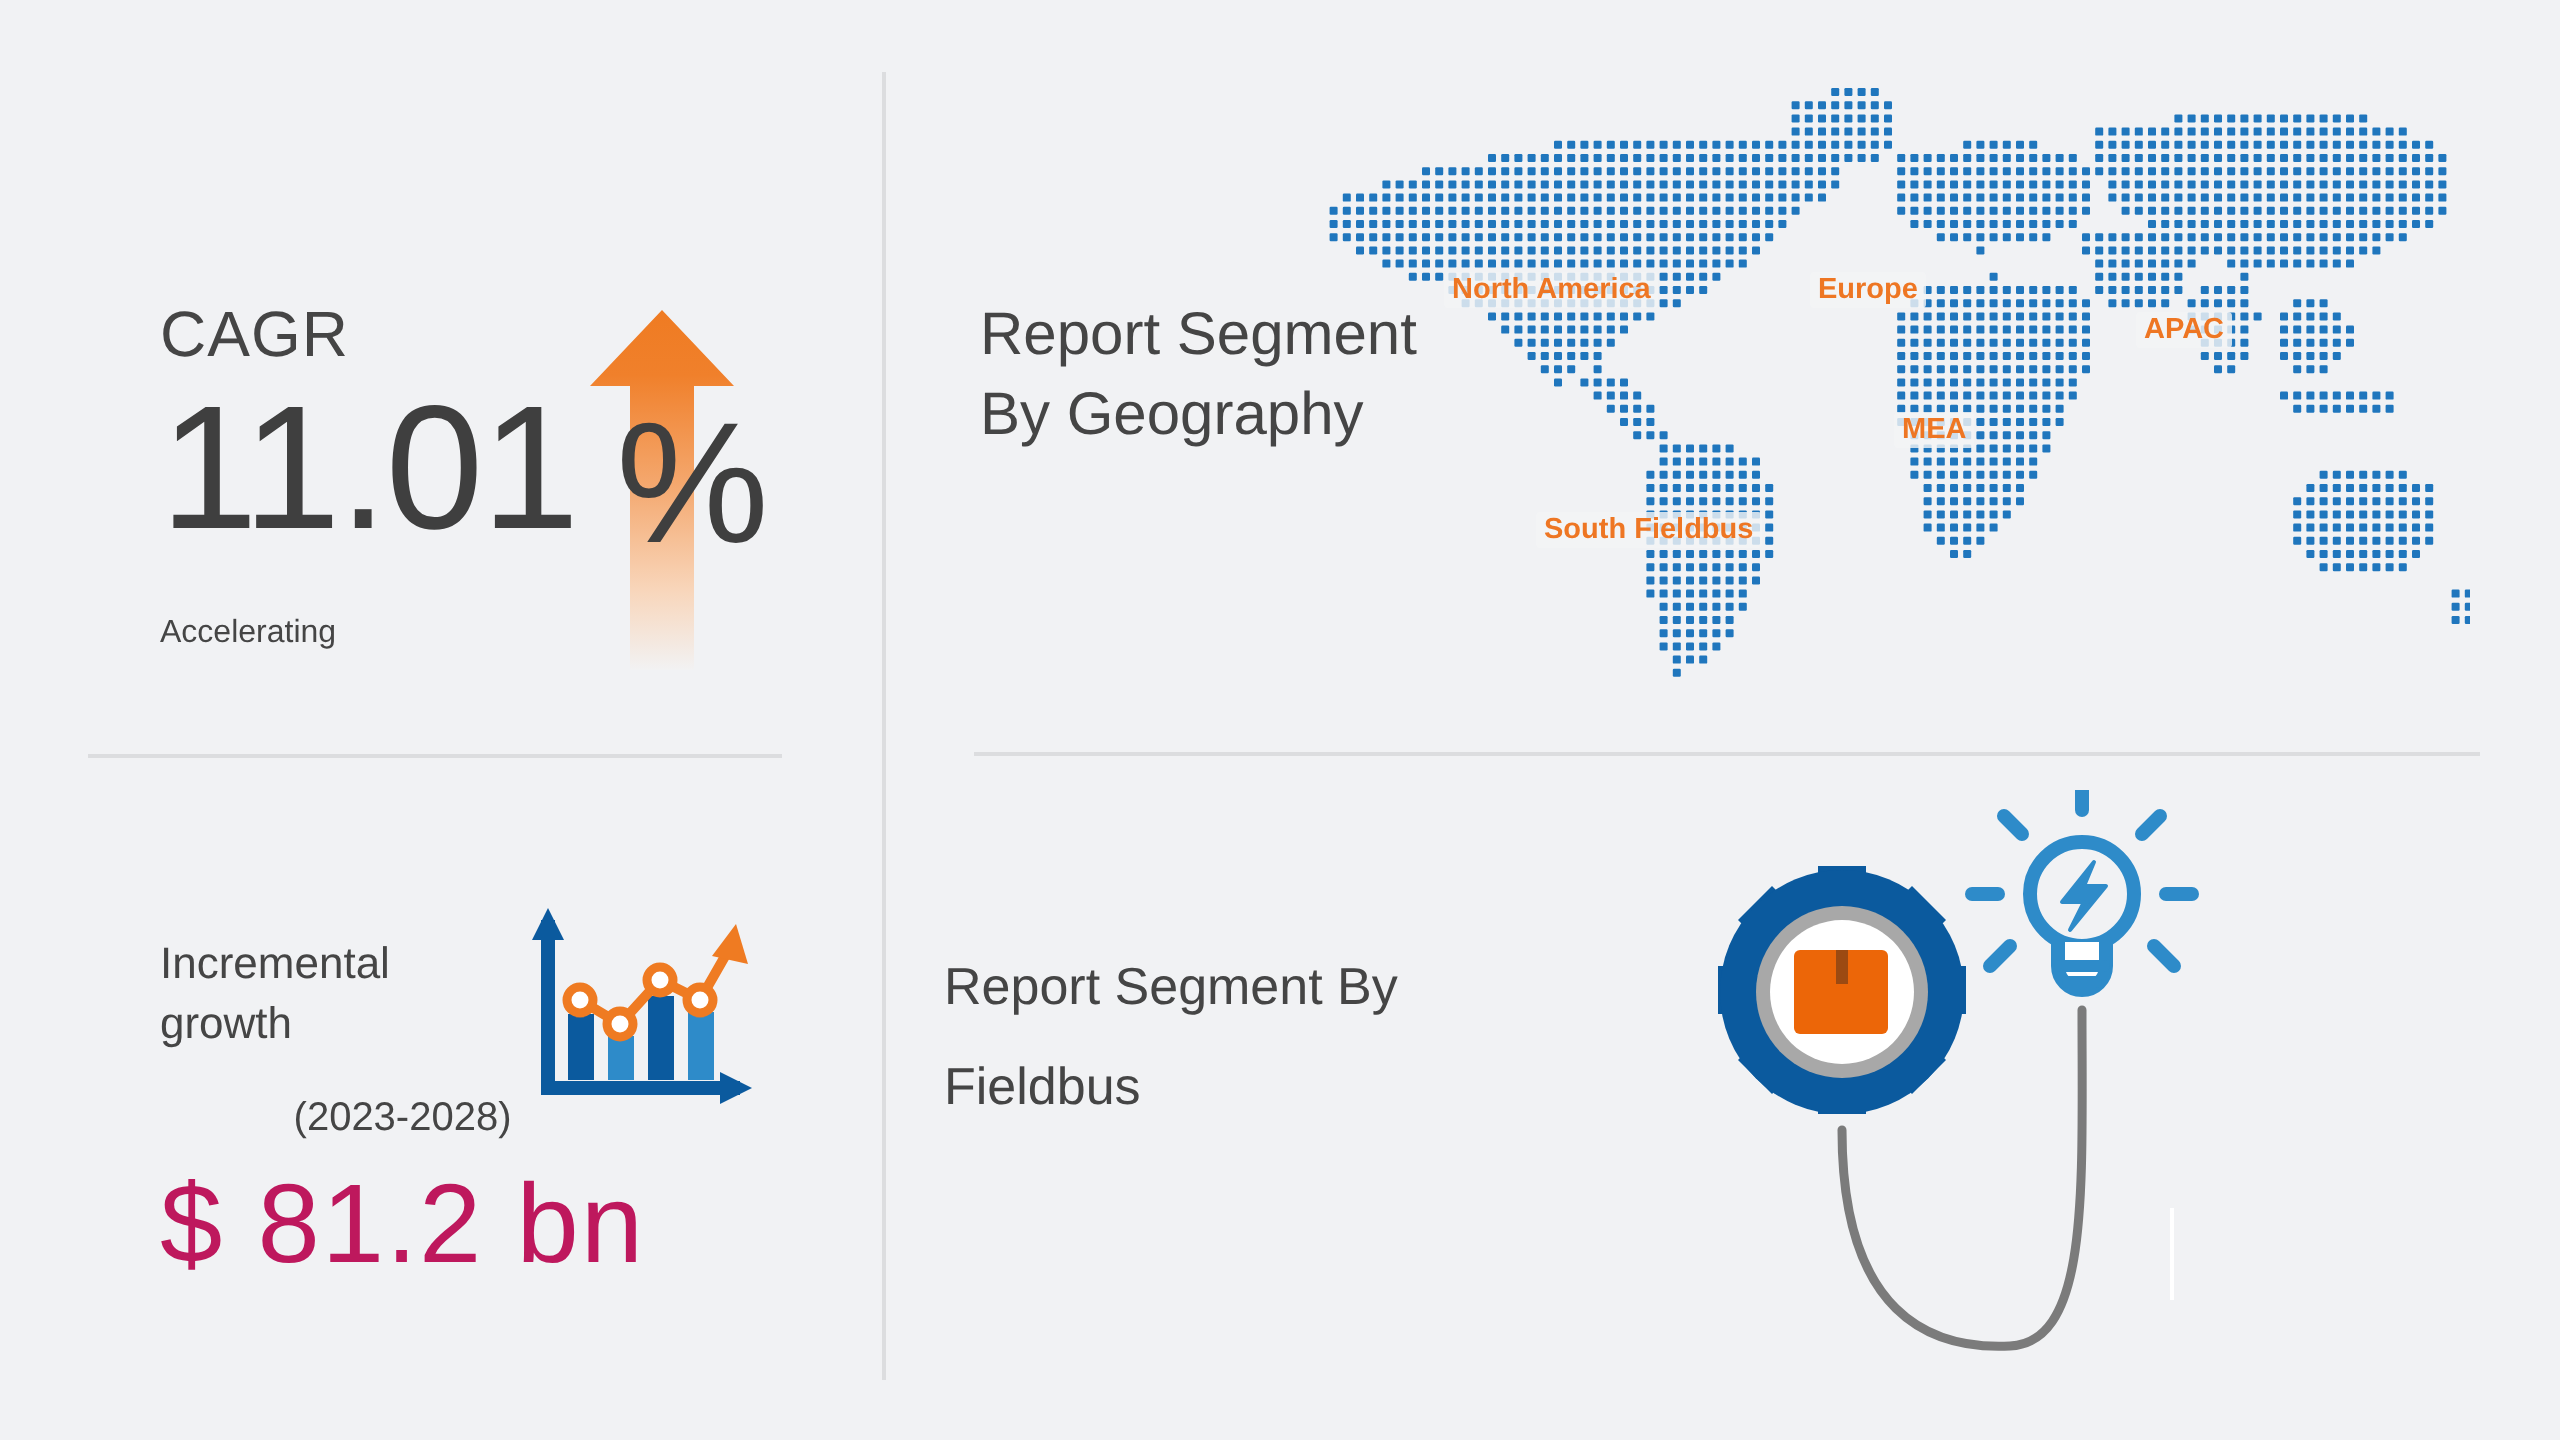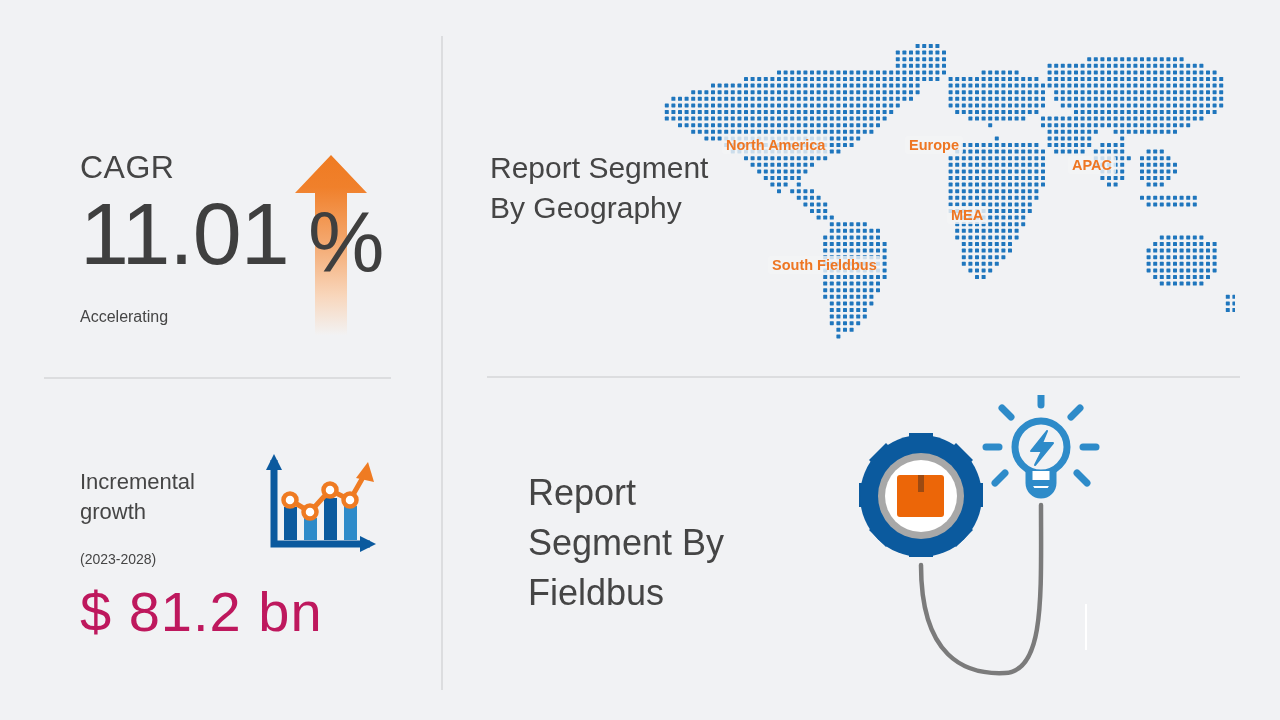--- a/index.html
+++ b/index.html
@@ -122,24 +122,25 @@
   }
   .growth-label {
     font-size: 22px;
     font-weight: 400;
     color: #454545;
     line-height: 30px;
     max-width: 180px;
   }
   .growth-years {
     margin-top: 18px;
-    font-size: 14px;
+    font-size: 20px;
     font-weight: 400;
     color: #454545;
     line-height: 28px;
+    text-align: center;
   }
   .growth-value {
     margin-top: 6px;
     font-size: 56px;
     font-weight: 300;
     color: #be185d;
     line-height: 66px;
     letter-spacing: 1px;
     white-space: nowrap;
     text-align: right;
@@ -183,23 +184,23 @@
   }
   .pin-na   { left: 722px; top: 136px; }
   .pin-sa   { left: 768px; top: 256px; }
   .pin-eu   { left: 905px; top: 136px; }
   .pin-mea  { left: 947px; top: 206px; }
   .pin-apac { left: 1068px; top: 156px; }
 
   
   .fieldbus-title {
     position: absolute;
-    left: 528px;
+    left: 472px;
     top: 468px;
-    font-size: 36px;
+    font-size: 26px;
     font-weight: 400;
     color: #454545;
     line-height: 50px;
     width: 240px;
   }
   .fieldbus-icon {
     position: absolute;
     left: 845px;
     top: 395px;
     width: 280px;

